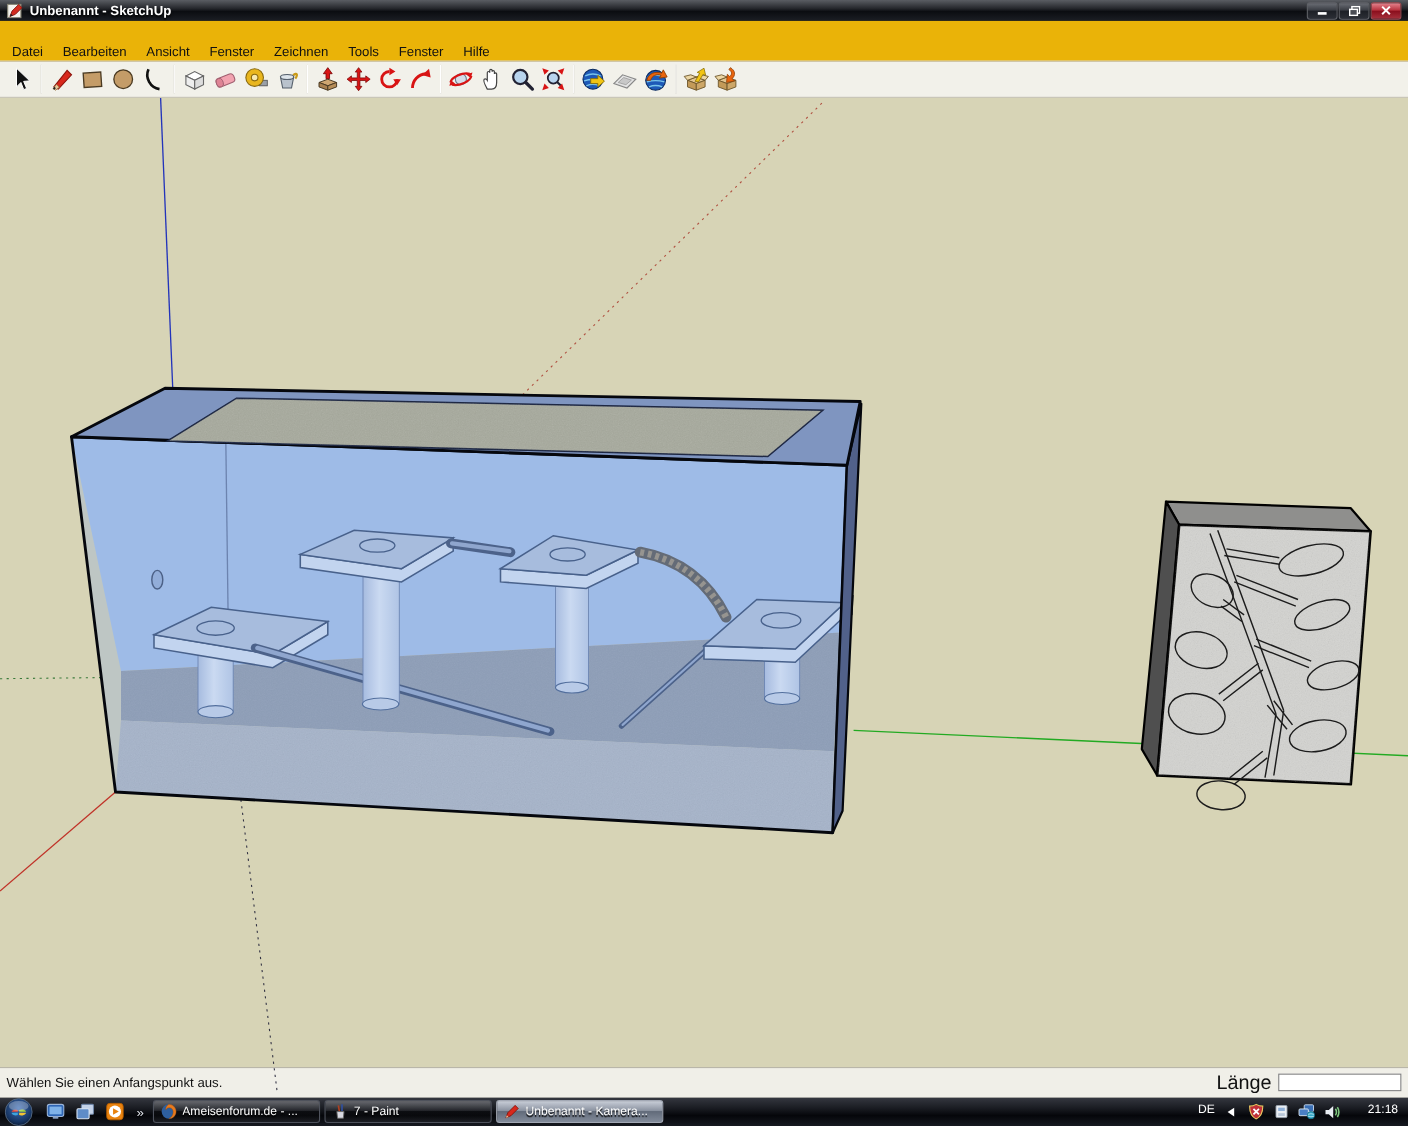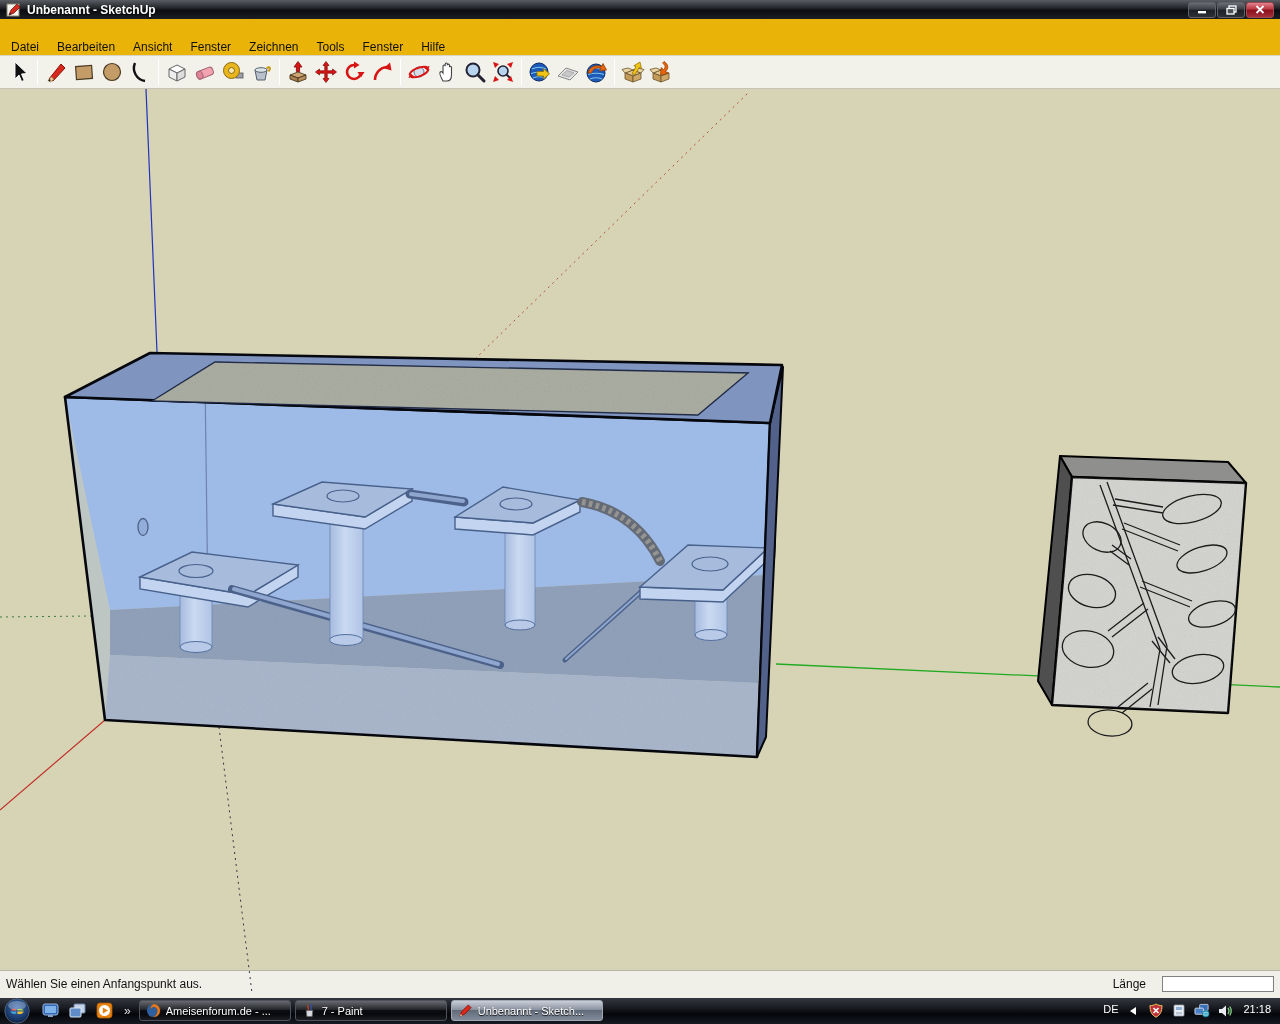--- a/index.html
+++ b/index.html
@@ -30,41 +30,41 @@
   .tsep { width:1px; height:26px; background:#b6b3a6; border-right:1px solid #fff; margin:0 4px; }
 
   
   .canvas { position:relative; height:904px; background:#d7d4b6; }
   .canvas svg.scene { position:absolute; left:0; top:0; }
 
   
   .statusbar { height:29px; background:#f0efe8; border-top:1px solid #b9b6a9;
     display:flex; align-items:center; font-size:12px; color:#111; padding:0 6px; }
   .statusbar .spacer { flex:1; }
-  .measure-label { margin-right:16px; font-size:12px; }
+  .measure-label { margin-right:6px; font-size:18px; }
   .measure-input { width:112px; height:16px; border:1px solid #808080; background:#fff;
     font-size:11px; padding:0 3px; font-family:"Liberation Sans",sans-serif; }
 
   
   .taskbar { height:26px; background:linear-gradient(#34373f,#17191f 40%,#05060a 62%,#171a21);
     display:flex; align-items:center; color:#fff; }
   .startbtn { width:34px; height:26px; display:flex; align-items:center; justify-content:center; }
   .quicklaunch { display:flex; align-items:center; gap:7px; margin-left:6px; }
   .qlbtn { width:20px; height:20px; display:flex; align-items:center; justify-content:center; }
   .qlchev { color:#dfe3ea; font-size:12px; margin:0 8px 0 10px; text-shadow:0 1px 1px #000; }
   .tasks { display:flex; align-items:center; gap:4px; }
   .task { width:152px; height:21px; border-radius:3px; border:1px solid #4e525c;
     background:linear-gradient(rgba(255,255,255,.28),rgba(255,255,255,.07) 45%,rgba(0,0,0,.3) 50%,rgba(255,255,255,.05));
     display:flex; align-items:center; gap:5px; padding:0 6px; font-size:11px; color:#fff;
     text-shadow:0 1px 1px #000; white-space:nowrap; overflow:hidden; }
   .task .tlabel { overflow:hidden; text-overflow:ellipsis; }
   .task.active { background:linear-gradient(#c9ced8,#8b93a1 45%,#626b7a 50%,#828b9a); border-color:#a2a8b4; }
   .tray { display:flex; gap:7px; margin-left:auto; padding-right:9px; }
   .tray .lang { font-size:11px; color:#fff; }
-  .tray .clock { font-size:11px; color:#fff; margin-left:3px; }
+  .tray .clock { font-size:11px; color:#fff; margin-left:17px; }
   .trayicon { width:16px; height:16px; display:flex; align-items:center; justify-content:center; }
 </style>
 </head>
 <body>
 
 <div id="app">
 
   <div class="titlebar">
     <svg class="ticon" viewBox="0 0 16 16">
       <rect x="1" y="2" width="12" height="12" fill="#f5f4ef" stroke="#8a8878" stroke-width="1"></rect>
@@ -449,21 +449,21 @@
           <line x1="9.5" y1="1" x2="9.5" y2="8" stroke="#3050a0" stroke-width="1.6"></line>
           <path d="M4.5 8 L11.5 8 L10.8 14.5 L5.2 14.5 Z" fill="#d8d8e0" stroke="#666" stroke-width="0.9"></path>
         </svg>
         <span class="tlabel">7 - Paint</span>
       </div>
       <div class="task active">
         <svg width="15" height="15" viewBox="0 0 16 16">
           <polygon points="2,14 4,9 11,2 14,5 7,12" fill="#d8281c" stroke="#7d130c" stroke-width="0.8"></polygon>
           <polygon points="2,14 4.6,13.2 3,11.6" fill="#e8c89a"></polygon>
         </svg>
-        <span class="tlabel">Unbenannt - Sketch...</span>
+        <span class="tlabel">Unbenannt - Kamera...</span>
       </div>
     </div>
 
     <div class="tray">
       <span class="lang">DE</span>
       <span class="trayicon">
         <svg width="8" height="10" viewBox="0 0 8 10">
             <polygon points="7,1 1,5 7,9" fill="#fff"></polygon>
           </svg>
       </span>

